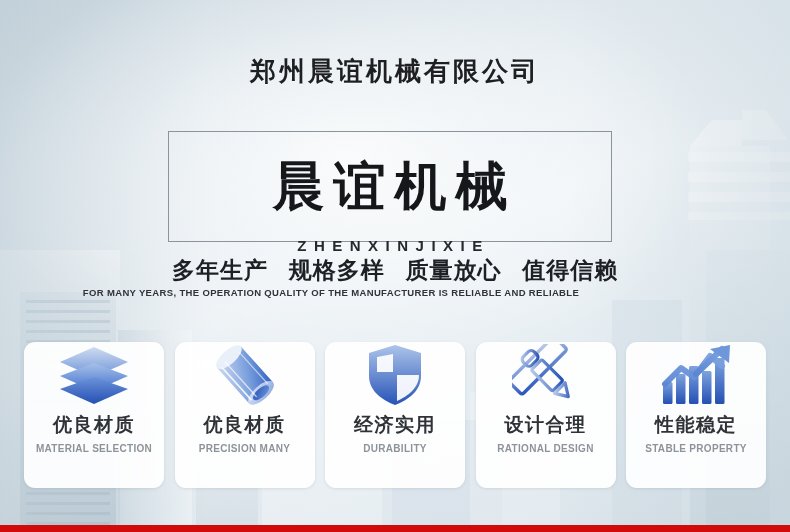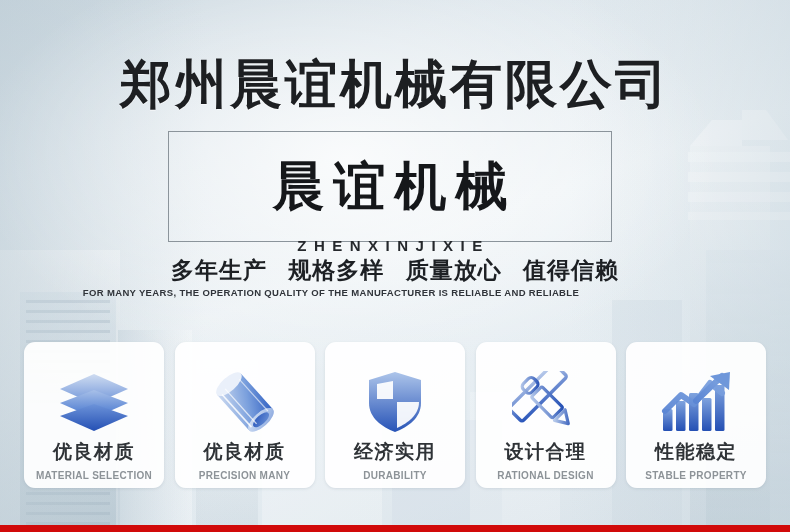--- a/index.html
+++ b/index.html
@@ -26,21 +26,21 @@
       linear-gradient(90deg, rgba(190,205,214,.55) 0%, rgba(255,255,255,0) 26%, rgba(255,255,255,0) 72%, rgba(195,210,219,.45) 100%);
   }
 
   
   .headline-wrap {
     position:absolute; left:0; top:0; width:790px;
     text-align:center;
   }
   .company-name {
     position:absolute; left:0; top:58px; width:790px;
-    font-size:52px; font-weight:700; letter-spacing:3px;
+    font-size:26px; font-weight:700; letter-spacing:3px;
     color:#1d1f22; line-height:1;
     text-shadow:0 1px 0 rgba(255,255,255,.6);
   }
 
   
   .brand-frame {
     position:absolute; left:168px; top:131px;
     width:444px; height:111px;
     border:1.3px solid #8b949b;
   }
@@ -52,41 +52,42 @@
   .brand-py {
     position:absolute; left:168px; top:208px; width:444px;
     font-size:15px; font-weight:700; letter-spacing:7.5px;
     color:#25282c; text-indent:7px;margin-top:29px;
   }
 
   .slogan-cn {
     position:absolute; left:0; top:255px; width:790px;
     font-size:23px; font-weight:700; color:#1d2024;
     letter-spacing:1px;
+    font-family:Liberation Serif, serif;
   }
   .slogan-cn span { margin:0 7px; }
   .slogan-en {
     position:absolute; left:0; top:287px; width:662px;
     font-size:9.5px; font-weight:700; color:#30343a;
     letter-spacing:.35px;
   }
 
   
   .cards {
     position:absolute; left:24px; top:342px;
     width:742px; height:146px;
     display:flex; justify-content:space-between;
   }
   .card {
     width:140px; height:146px;
     background:rgba(255,255,255,.93);
     border-radius:11px;
     display:flex; flex-direction:column;
     align-items:center; justify-content:flex-start;
-    padding-top:28px;
+    padding-top:1px;
     box-shadow:0 1px 3px rgba(110,130,145,.18);
   }
   .card .icon { height:64px; display:flex; align-items:center; justify-content:center; }
   .card .icon svg { display:block; }
   .card-cn {
     margin-top:5px;
     font-size:19px; font-weight:700; color:#2f3337; letter-spacing:1.5px;
   }
   .card-en {
     margin-top:5px;

